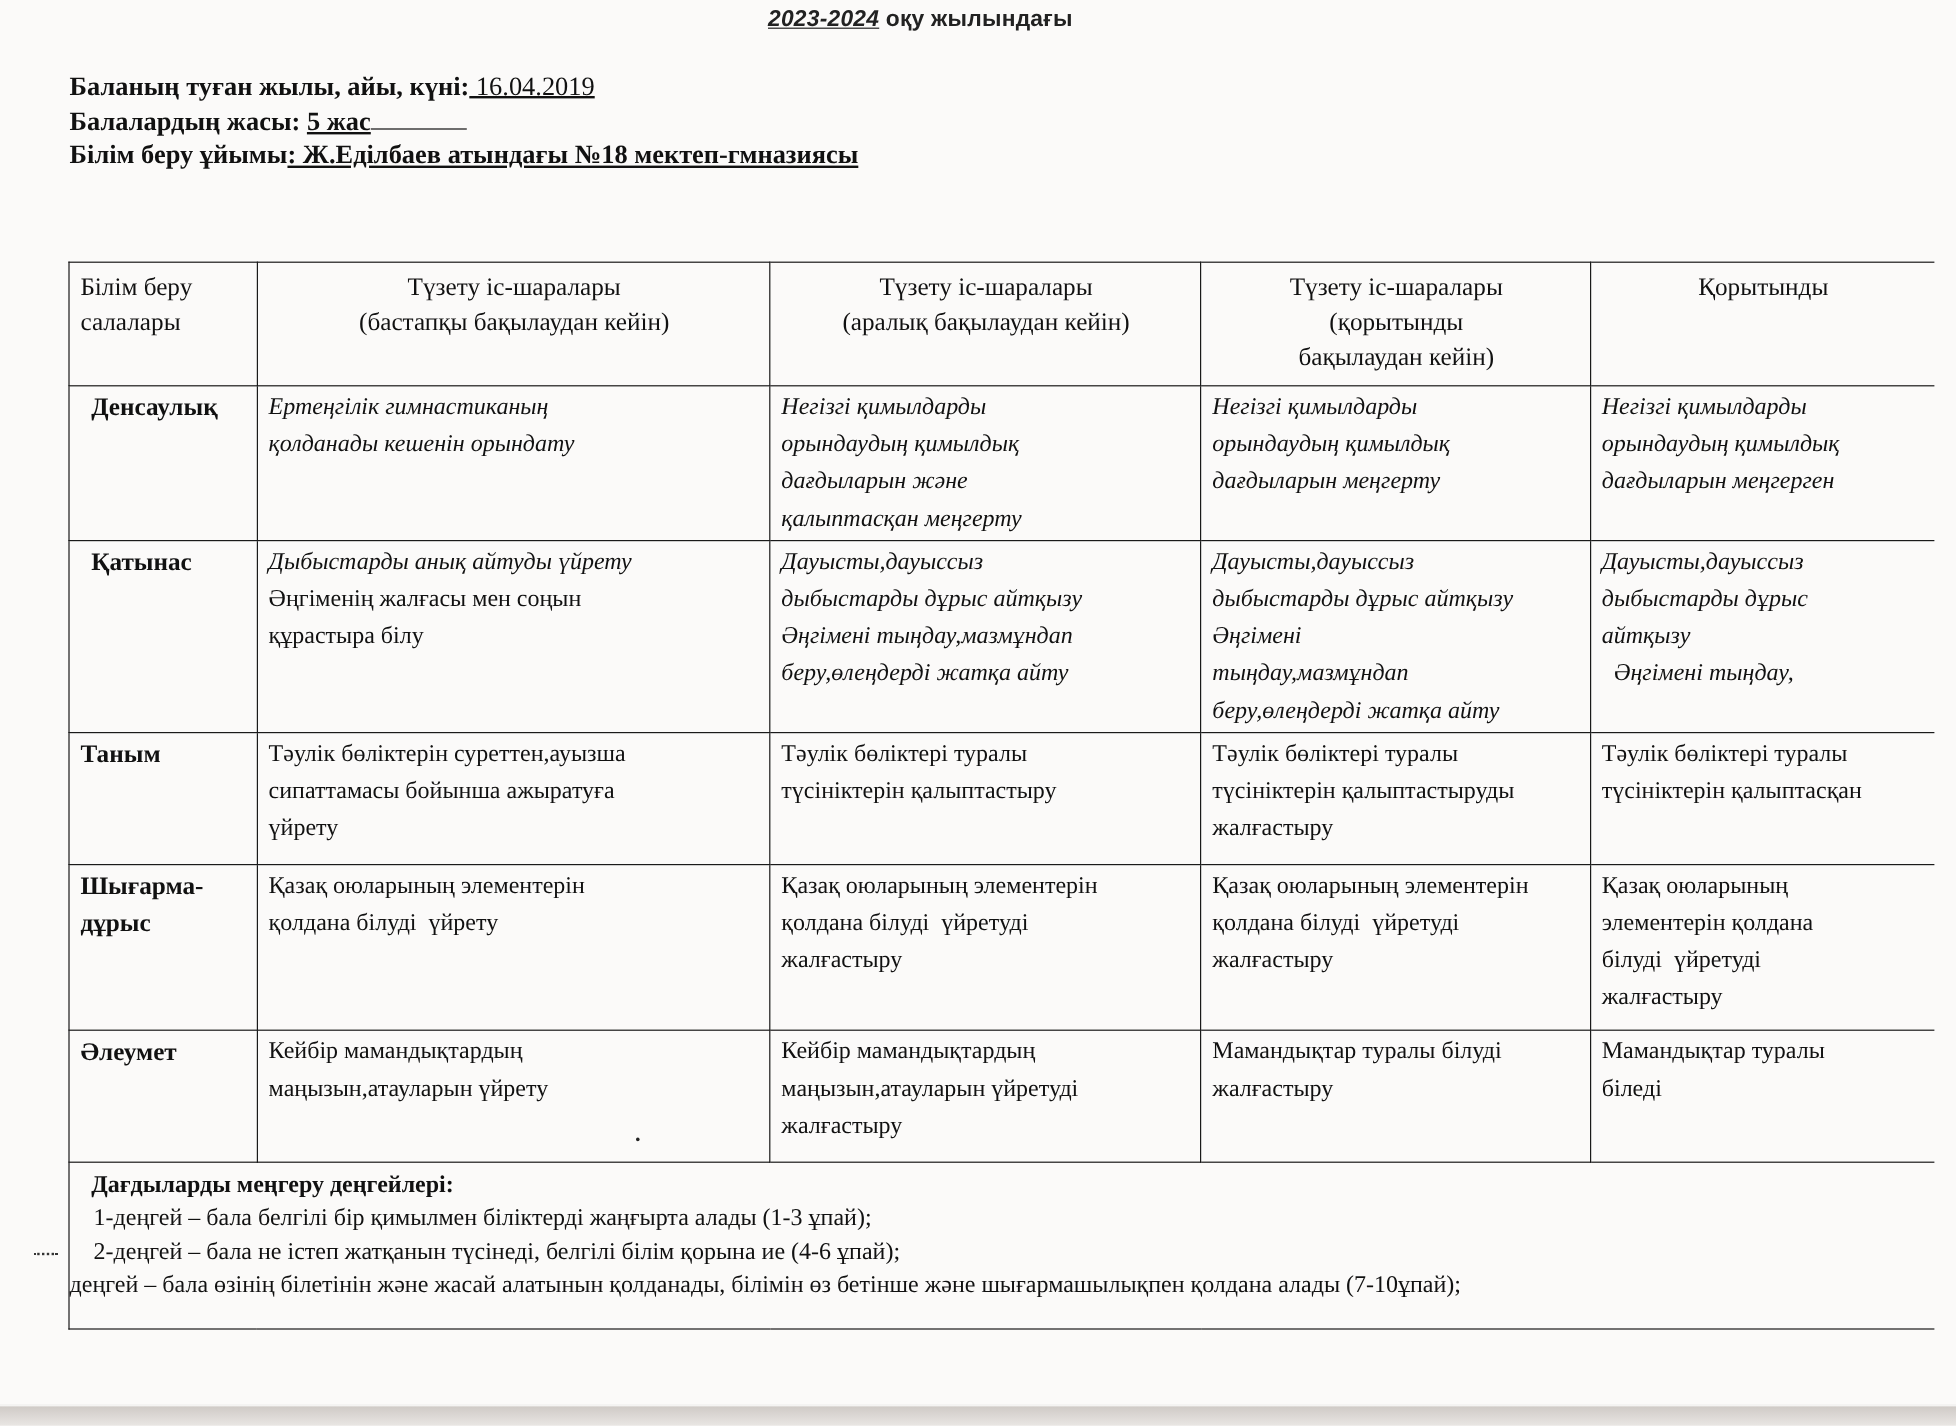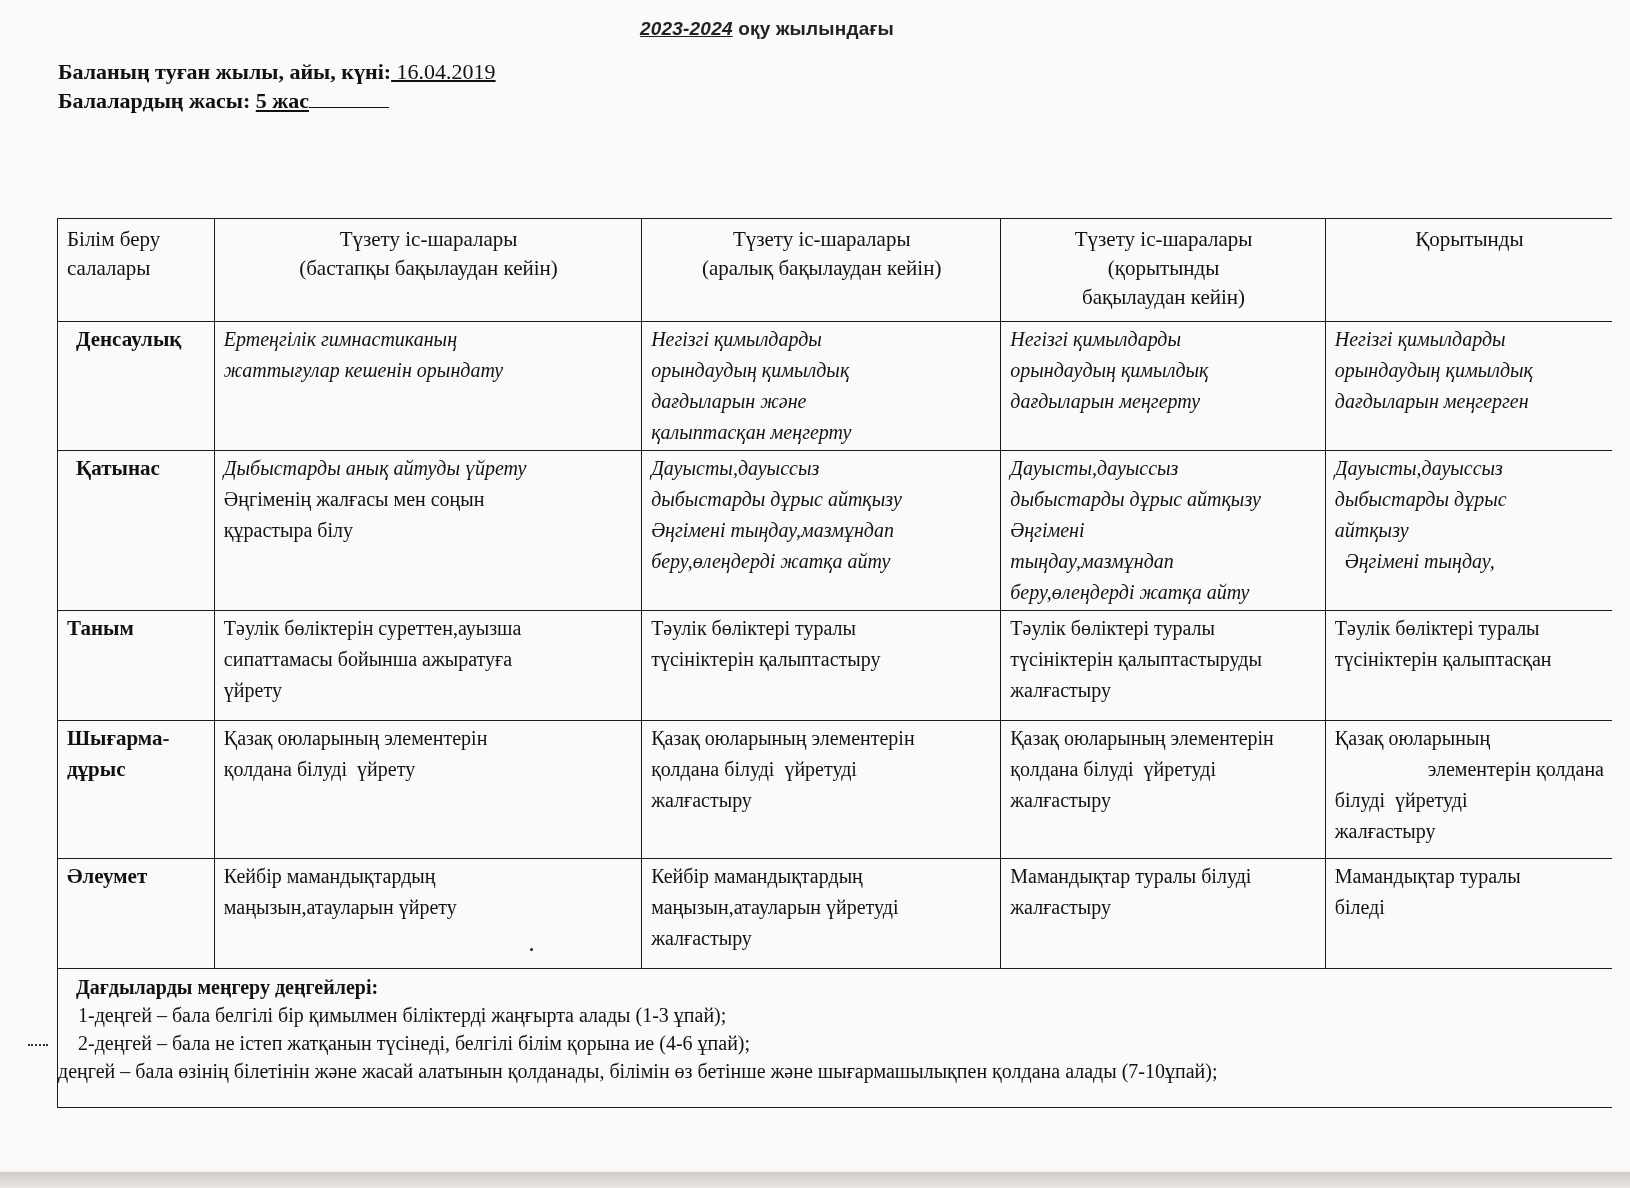--- a/index.html
+++ b/index.html
@@ -27,21 +27,21 @@
     position: absolute;
     left: 0;
     top: 1172px;
     width: 1630px;
     height: 16px;
     background: linear-gradient(#cfcac6, #e9e6e3);
   }
   .year-line {
     position: absolute;
     left: 640px;
-    top: 18px;
+    top: 6px;
     font-family: "Liberation Sans", sans-serif;
     font-weight: bold;
     font-size: 19px;
     letter-spacing: 0.2px;
     color: #222;
   }
   .year-line .year {
     text-decoration: underline;
     font-style: italic;
   }
@@ -136,20 +136,23 @@
     <span class="year">2023-2024</span><span> оқу жылындағы</span>
   </div>
 
 
   <div class="info">
     <div class="row">
       <span class="lbl">Баланың туған жылы, айы, күні</span><span class="lbl">:</span><span style="text-decoration:underline;text-decoration-thickness:1.5px;"> 16.04.2019</span>
     </div>
     <div class="row">
       <span class="lbl">Балалардың жасы: </span><span class="val-u">5 жас</span><span class="age-fill"></span>
+    </div>
+    <div class="row">
+      <span class="lbl">Білім беру ұйымы</span><span class="val-u">: Ж.Еділбаев атындағы №18 мектеп-гмназиясы</span>
     </div>
   </div>
 
   <table class="card">
     <colgroup>
       <col class="col0">
         <col class="col1">
         <col class="col2">
         <col class="col3">
         <col class="col4">
@@ -178,21 +181,21 @@
         </th>
       </tr>
     </thead>
     <tbody id="table-body">
         <tr style="height: 122px;">
           <td class="area" style="padding-left: 18px;">
             <div>Денсаулық</div>
           </td>
           <td>
             <div class="it" style="white-space: pre;">Ертеңгілік гимнастиканың</div>
-            <div class="it" style="white-space: pre;">жаттығулар кешенін орындату</div>
+            <div class="it" style="white-space: pre;">қолданады кешенін орындату</div>
           </td>
           <td>
             <div class="it" style="white-space: pre;">Негізгі қимылдарды</div>
             <div class="it" style="white-space: pre;">орындаудың қимылдық</div>
             <div class="it" style="white-space: pre;">дағдыларын және</div>
             <div class="it" style="white-space: pre;">қалыптасқан меңгерту</div>
           </td>
           <td>
             <div class="it" style="white-space: pre;">Негізгі қимылдарды</div>
             <div class="it" style="white-space: pre;">орындаудың қимылдық</div>
@@ -270,21 +273,21 @@
             <div style="white-space: pre;">қолдана білуді  үйретуді</div>
             <div style="white-space: pre;">жалғастыру</div>
           </td>
           <td>
             <div style="white-space: pre;">Қазақ оюларының элементерін</div>
             <div style="white-space: pre;">қолдана білуді  үйретуді</div>
             <div style="white-space: pre;">жалғастыру</div>
           </td>
           <td>
             <div style="white-space: pre;">Қазақ оюларының</div>
-            <div style="white-space: pre; text-align: right;">элементерін қолдана</div>
+            <div style="white-space: pre;">элементерін қолдана</div>
             <div style="white-space: pre;">білуді  үйретуді</div>
             <div style="white-space: pre;">жалғастыру</div>
           </td>
         </tr>
         <tr style="height: 110px;">
           <td class="area">
             <div>Әлеумет</div>
           </td>
           <td>
             <div style="white-space: pre;">Кейбір мамандықтардың</div>

